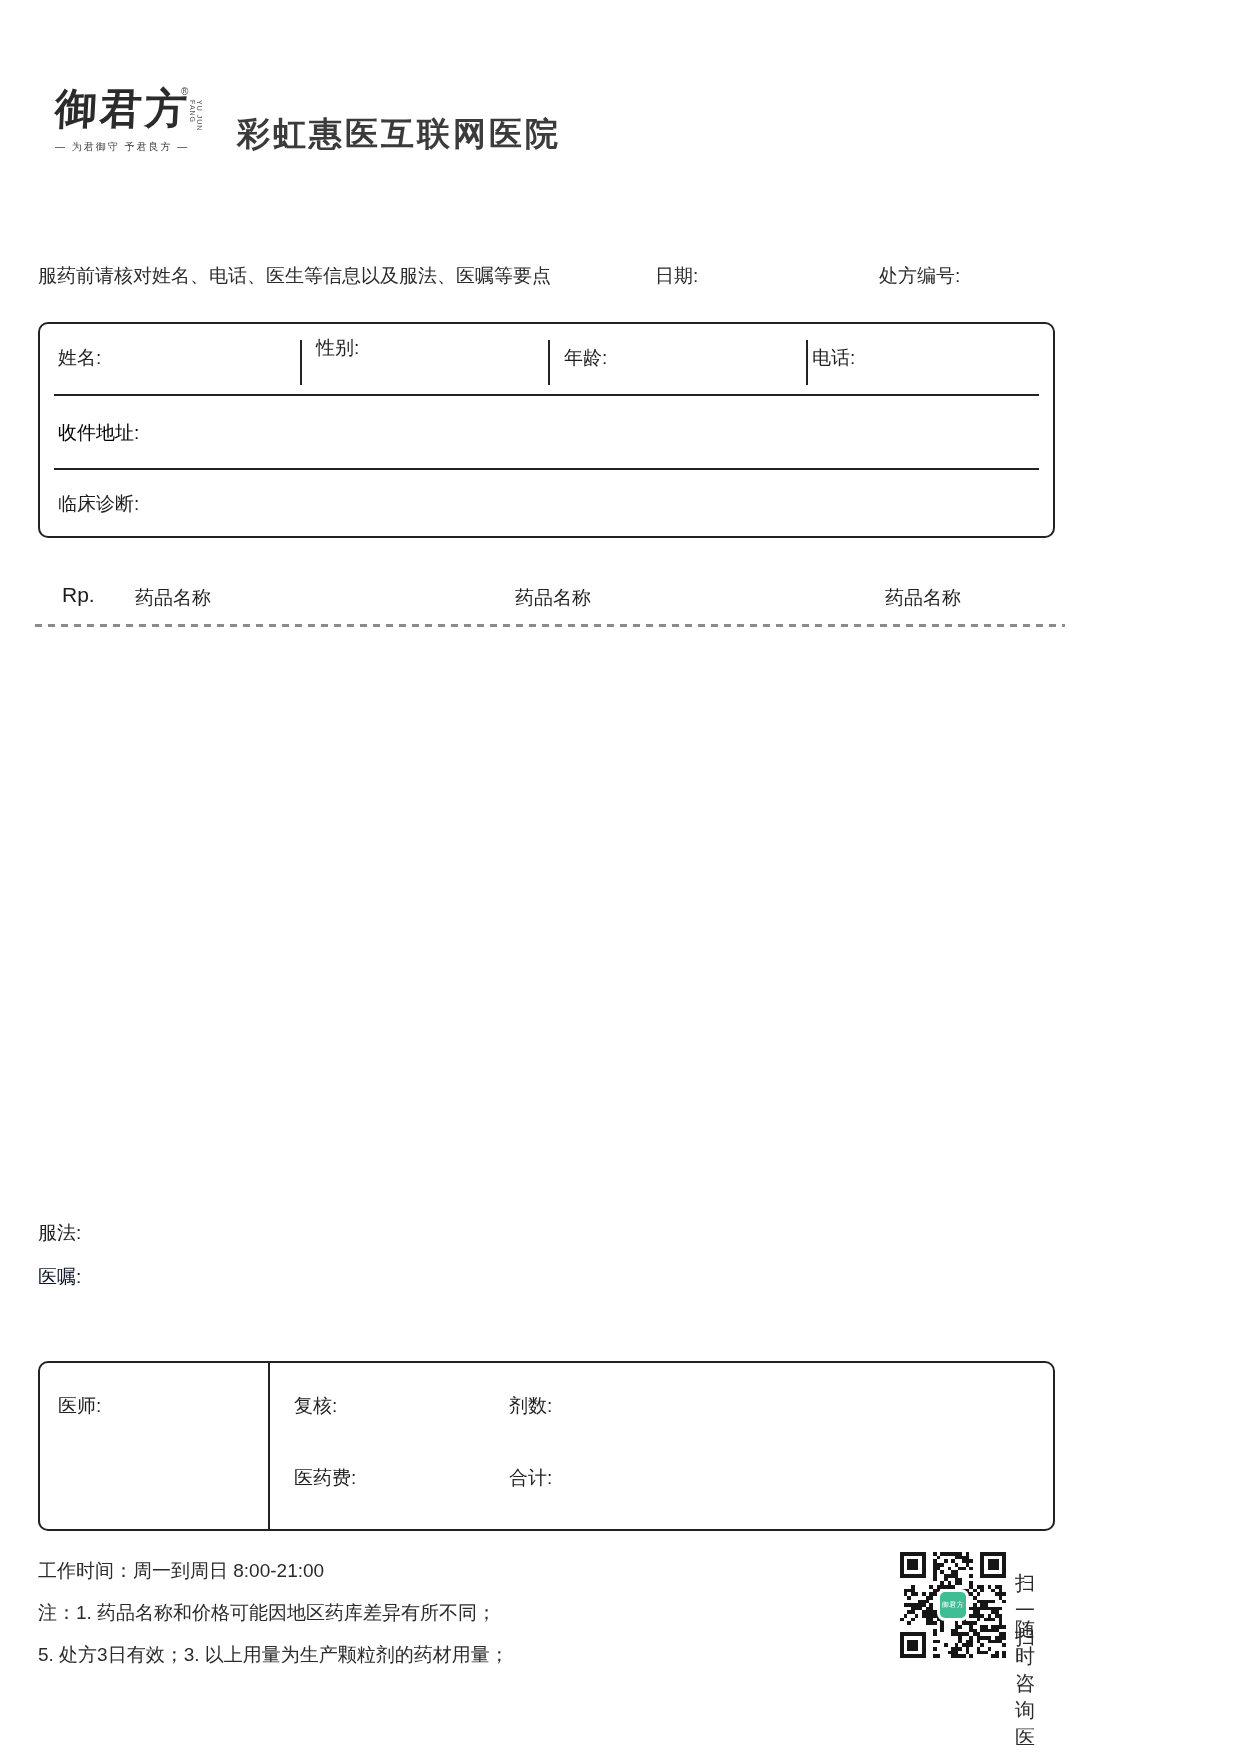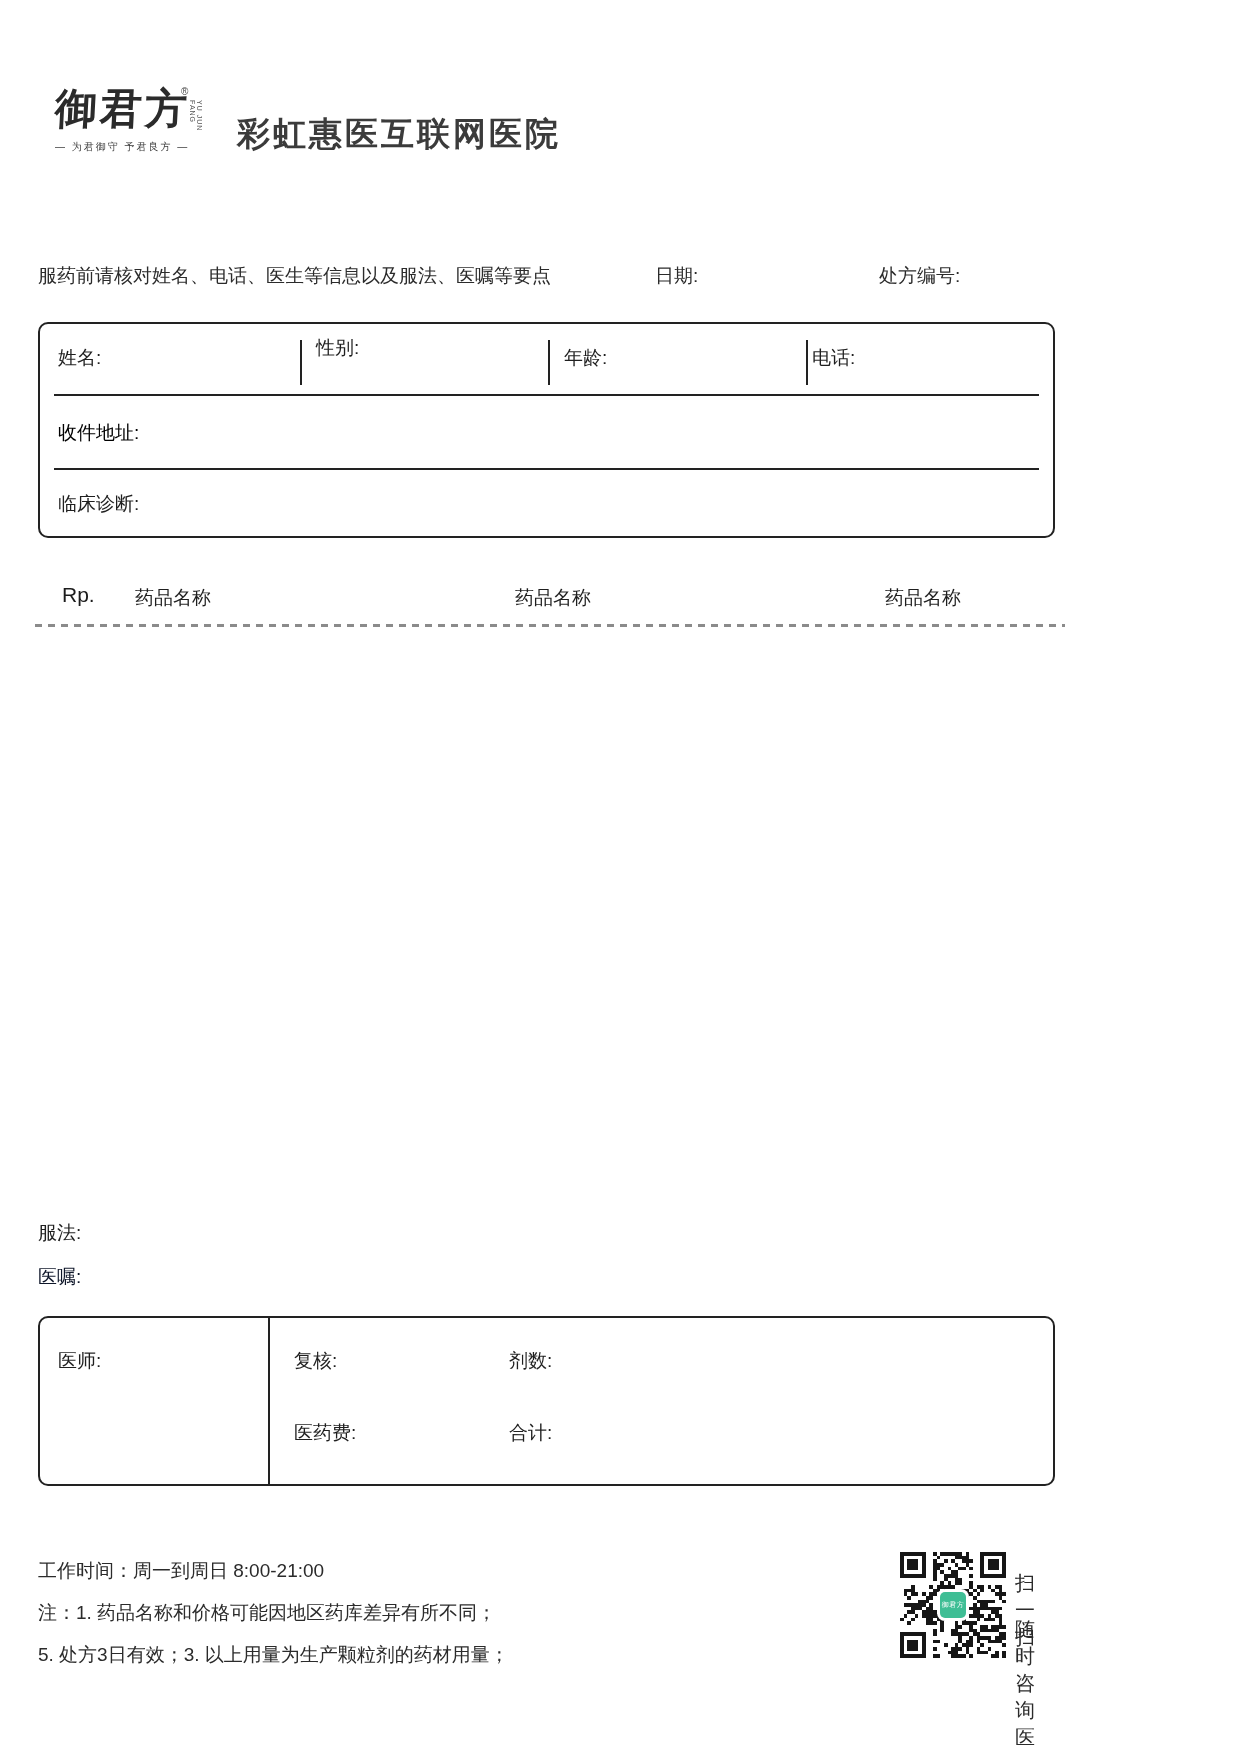--- a/index.html
+++ b/index.html
@@ -68,21 +68,21 @@
     position:absolute; left:35px; top:624px; width:1030px; height:3px;
     background:repeating-linear-gradient(90deg,#8b8b8b 0 7px,transparent 7px 13px);
   }
 
   
   .usage-label { position:absolute; left:38px; top:1220px; font-size:19px; color:#1f1f1f; }
   .advice-label { position:absolute; left:38px; top:1264px; font-size:19px; color:#0f172a; }
 
   
   .signoff-box {
-    position:absolute; left:38px; top:1316px; width:1017px; height:170px;
+    position:absolute; left:38px; top:1361px; width:1017px; height:170px;
     border:2px solid #222; border-radius:10px; background:#fff;
   }
   .s-left {
     position:absolute; left:0; top:0; width:230px; height:100%;
     border-right:2px solid #222; padding:30px 0 0 18px; font-size:19px; color:#1f1f1f;
   }
   .s-right { position:absolute; left:232px; top:0; right:0; height:100%; }
   .s-row { position:absolute; left:22px; right:0; height:24px; font-size:19px; color:#1f1f1f; }
   .s-row-top { top:30px; }
   .s-row-bottom { top:102px; }

